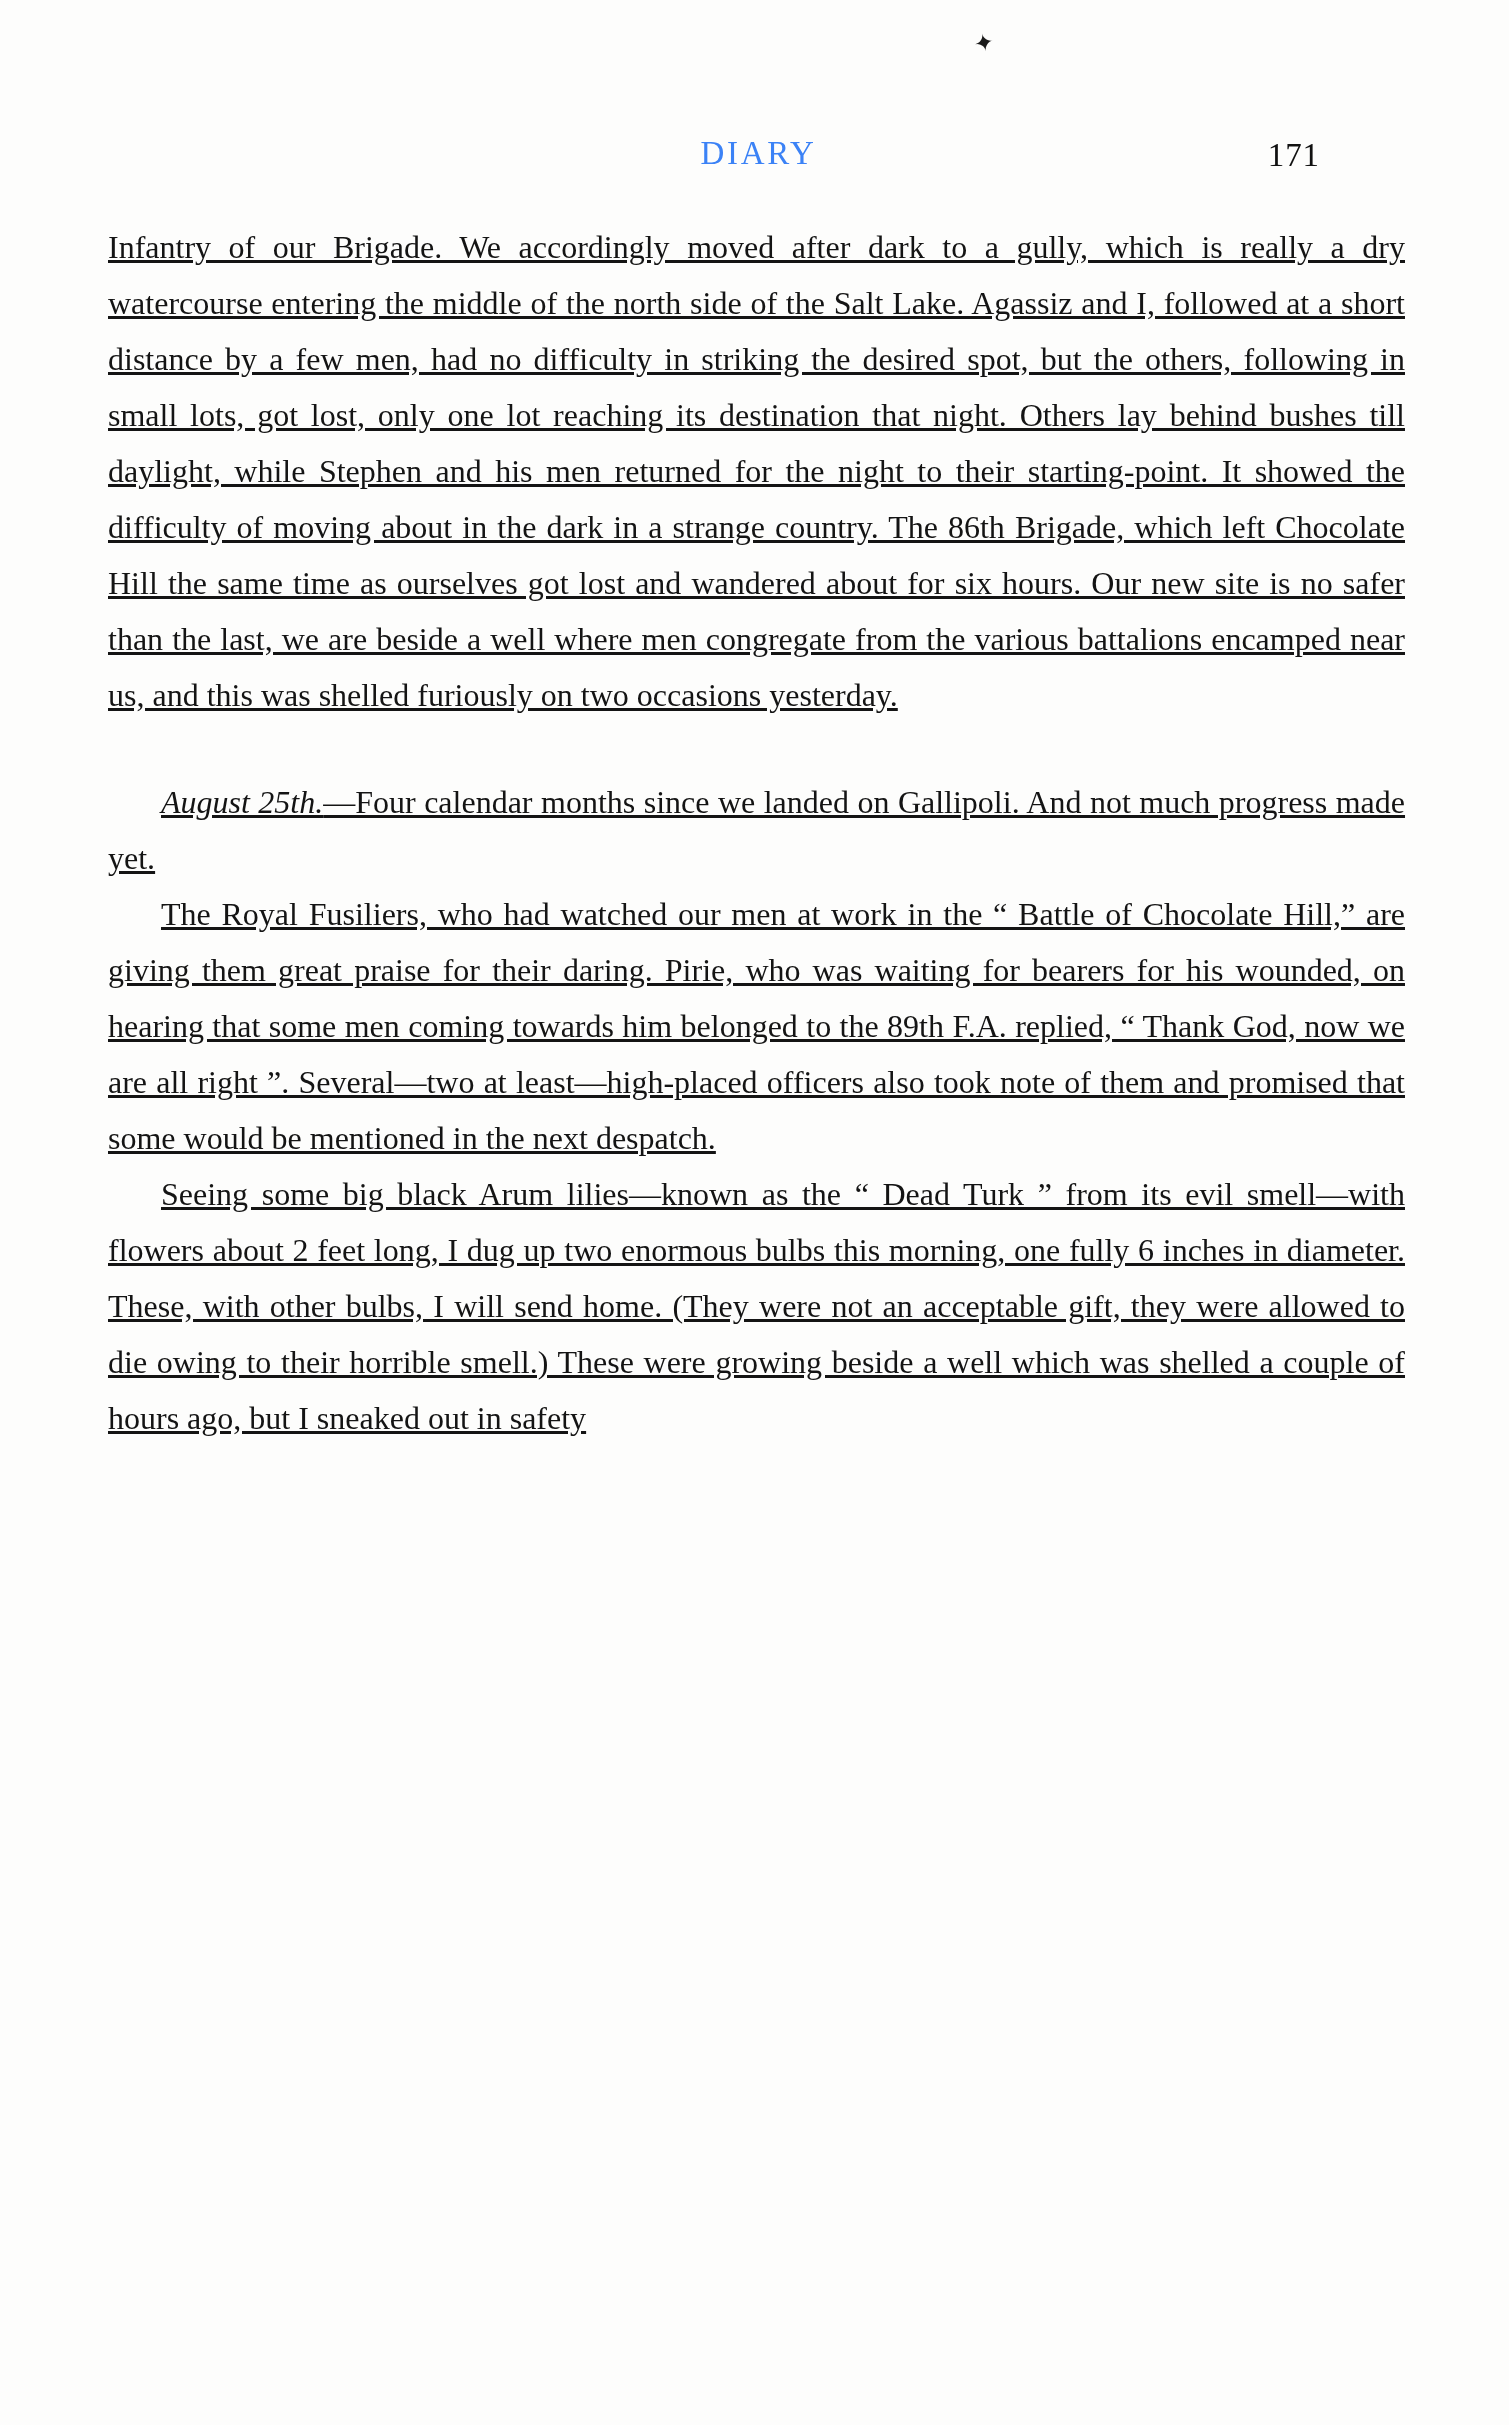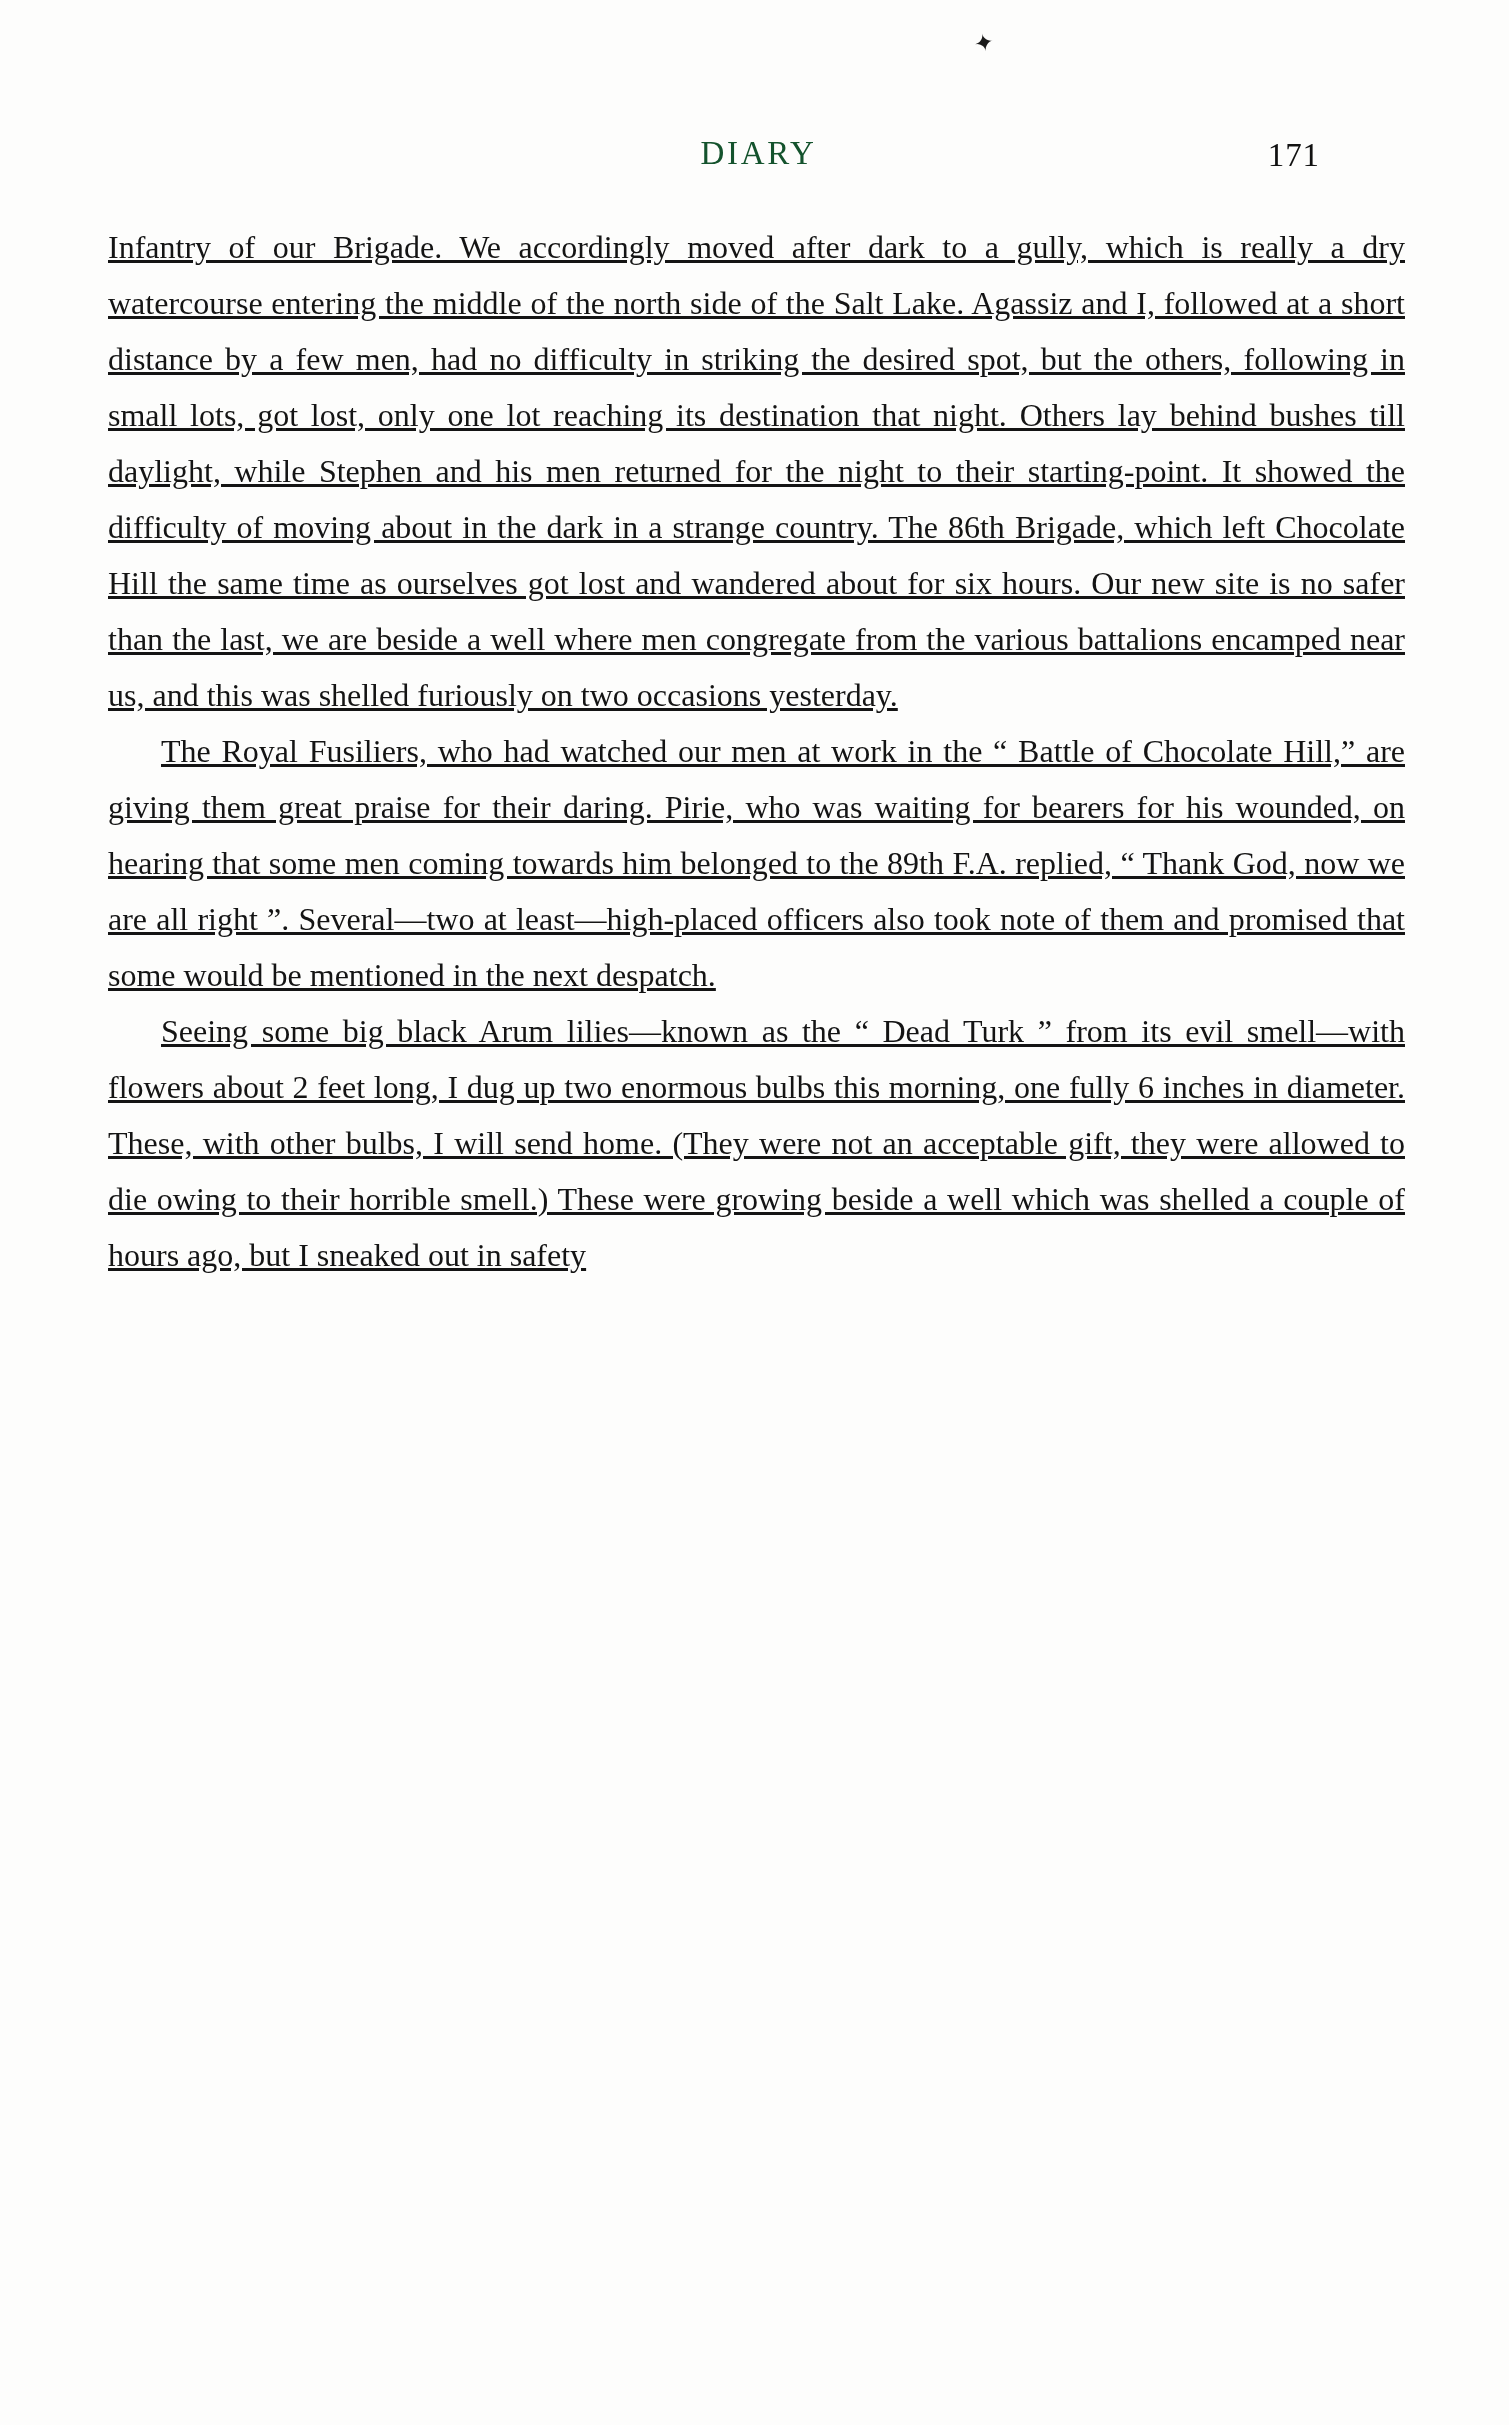--- a/index.html
+++ b/index.html
@@ -37,21 +37,21 @@
     width: 1297px;
     height: 47px;
   }
   .header .running-title {
     position: absolute;
     left: 0;
     width: 100%;
     text-align: center;
     font-size: 33px;
     letter-spacing: 2.7px;
-    color: #14532d;
+    color: #3b82f6;
   }
   .header .folio {
     position: absolute;
     right: 87px;
     top: 1.8px;
     font-size: 33px;
     letter-spacing: 0.9px;
     color: #111;
     text-align: right;
   }
@@ -87,20 +87,23 @@
 
   <div class="header">
     <div class="running-title">DIARY</div>
     <div class="folio">171</div>
   </div>
 
   <div class="body-text">
 
     <p class="para first">Infantry of our Brigade.  We accordingly moved after dark to a gully, which is really a dry watercourse entering the middle of the north side of the Salt Lake. Agassiz and I, followed at a short distance by a few men, had no difficulty in striking the desired spot, but the others, following in small lots, got lost, only one lot reaching its destination that night.  Others lay behind bushes till daylight, while Stephen and his men returned for the night to their starting-point.  It showed the difficulty of moving about in the dark in a strange country. The 86th Brigade, which left Chocolate Hill the same time as ourselves got lost and wandered about for six hours.  Our new site is no safer than the last, we are beside a well where men congregate from the various battalions encamped near us, and this was shelled furiously on two occasions yesterday.</p>
 
+    <p class="para indent gap">
+      <span class="dateline">August 25th.</span><span>—Four calendar months since we landed on Gallipoli.  And not much progress made yet.</span>
+    </p>
 
     <p class="para indent">The Royal Fusiliers, who had watched our men at work in the “ Battle of Chocolate Hill,” are giving them great praise for their daring.  Pirie, who was waiting for bearers for his wounded, on hearing that some men coming towards him belonged to the 89th F.A. replied, “ Thank God, now we are all right ”.  Several—two at least—high-placed officers also took note of them and promised that some would be mentioned in the next despatch.</p>
 
     <p class="para indent">Seeing some big black Arum lilies—known as the “ Dead Turk ” from its evil smell—with flowers about 2 feet long, I dug up two enormous bulbs this morning, one fully 6 inches in diameter.  These, with other bulbs, I will send home.  (They were not an acceptable gift, they were allowed to die owing to their horrible smell.)  These were growing beside a well which was shelled a couple of hours ago, but I sneaked out in safety</p>
 
   </div>
 </div>
 
 
 </body></html>

